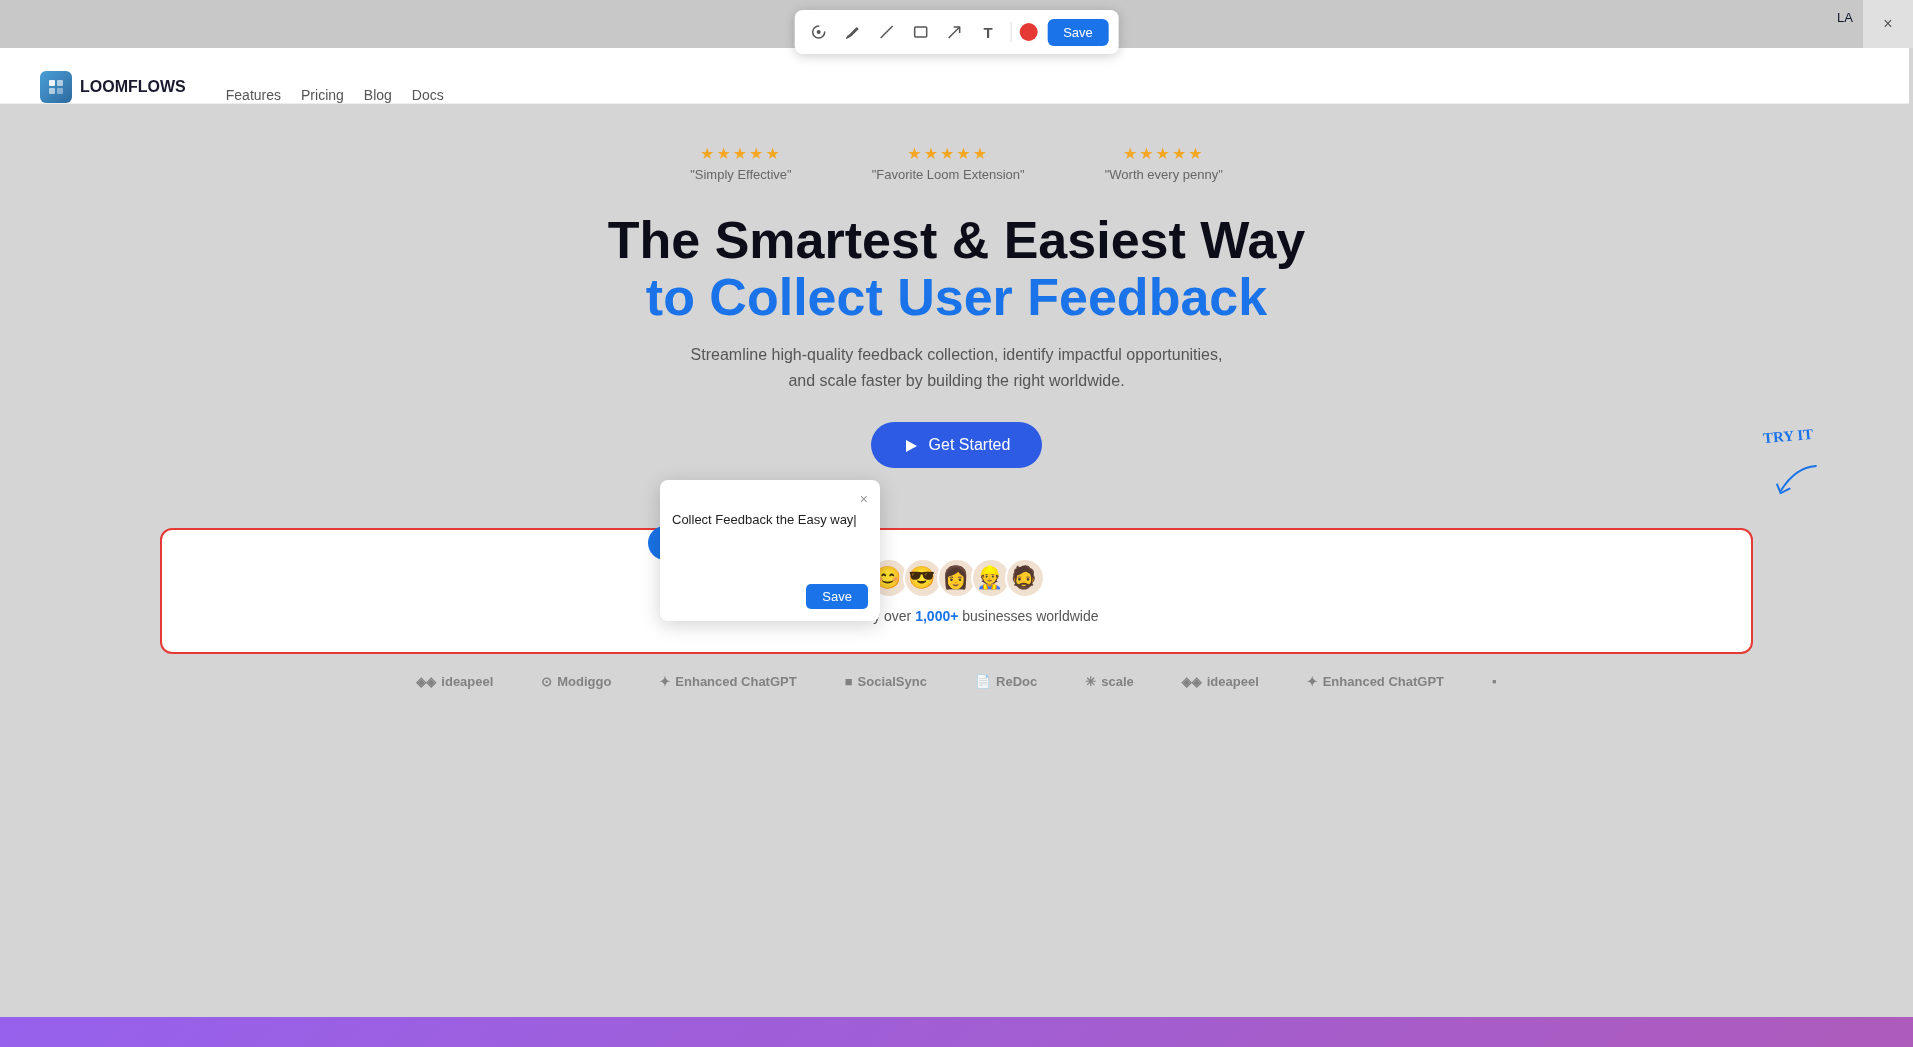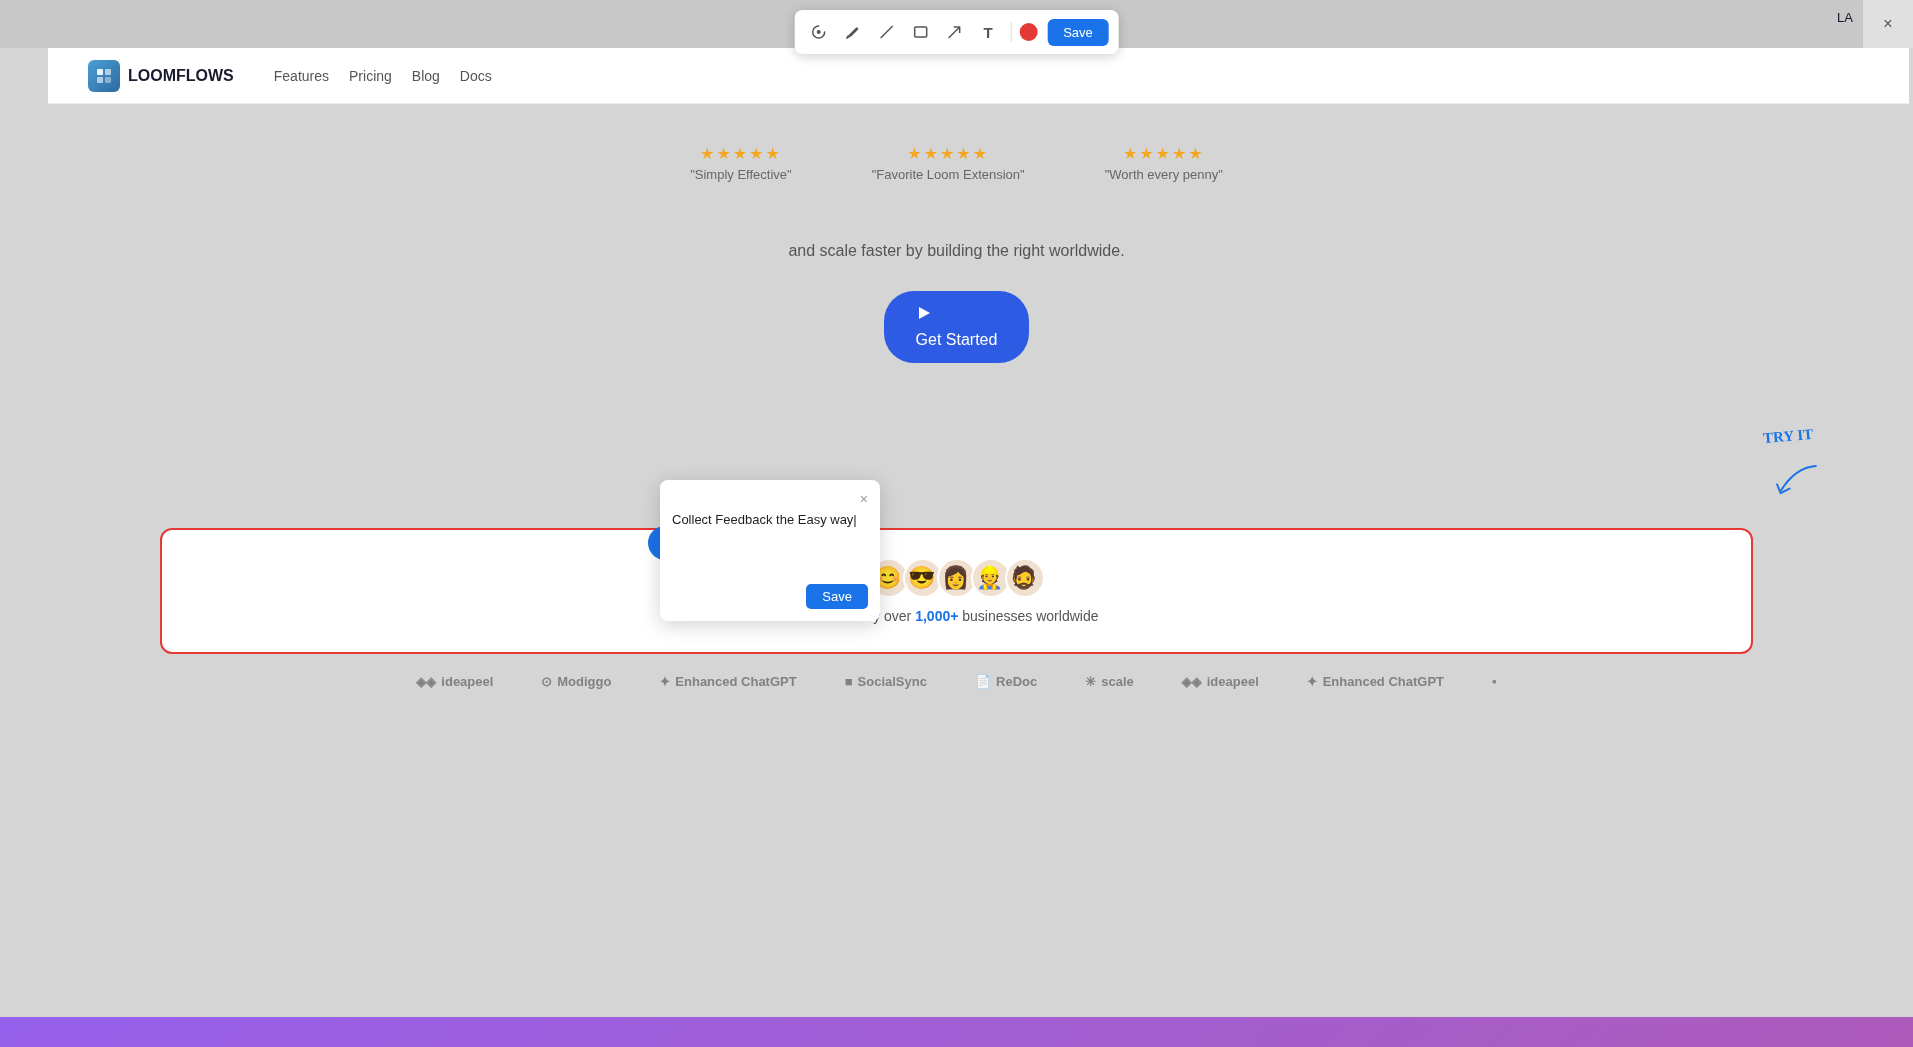--- a/index.html
+++ b/index.html
@@ -104,25 +104,24 @@
       overflow: hidden;
     }
 
     
     .nav-bar {
       position: absolute;
       top: 0; left: 0; right: 4px;
       height: 56px;
       background: white;
       display: flex;
-      align-items: center;
+      align-items: flex-end;
       padding: 0 40px;
       z-index: 10;
       border-bottom: 1px solid #eee;
-      margin-left: 48px;
     }
 
     .logo {
       display: flex;
       align-items: center;
       gap: 8px;
       font-weight: 700;
       font-size: 16px;
       color: #1a1a2e;
     }
@@ -207,23 +206,22 @@
     .cta-btn {
       background: #2d5be3;
       color: white;
       border: none;
       border-radius: 30px;
       padding: 14px 32px;
       font-size: 16px;
       font-weight: 500;
       cursor: pointer;
       display: inline-flex;
-      align-items: flex-start;
+      align-items: flex-end;
       gap: 10px;
-      flex-direction: column;
     }
 
     
     .trust-section {
       position: absolute;
       top: 480px;
       left: 160px;
       right: 160px;
       background: white;
       border-radius: 12px;
@@ -473,24 +471,28 @@
         <div class="stars">★★★★★</div>
         <div class="review-label">"Favorite Loom Extension"</div>
       </div>
       <div class="review-item">
         <div class="stars">★★★★★</div>
         <div class="review-label">"Worth every penny"</div>
       </div>
     </div>
 
     
+    <div class="hero-title">
+      <span>The Smartest &amp; Easiest Way</span>
+      <span class="hero-title-blue">to Collect User Feedback</span>
+    </div>
 
     
     <div class="hero-subtitle">
-      <br>
+      <span>Streamline high-quality feedback collection, identify impactful opportunities,</span><br>
       <span>and scale faster by building the right worldwide.</span>
     </div>
 
     
     <button class="cta-btn">
       <svg width="16" height="16" viewBox="0 0 16 16" fill="none" stroke="white" stroke-width="1.8">
         <polygon points="3,2 14,8 3,14" fill="white" stroke="none"></polygon>
       </svg>
       <span>Get Started</span>
     </button>

